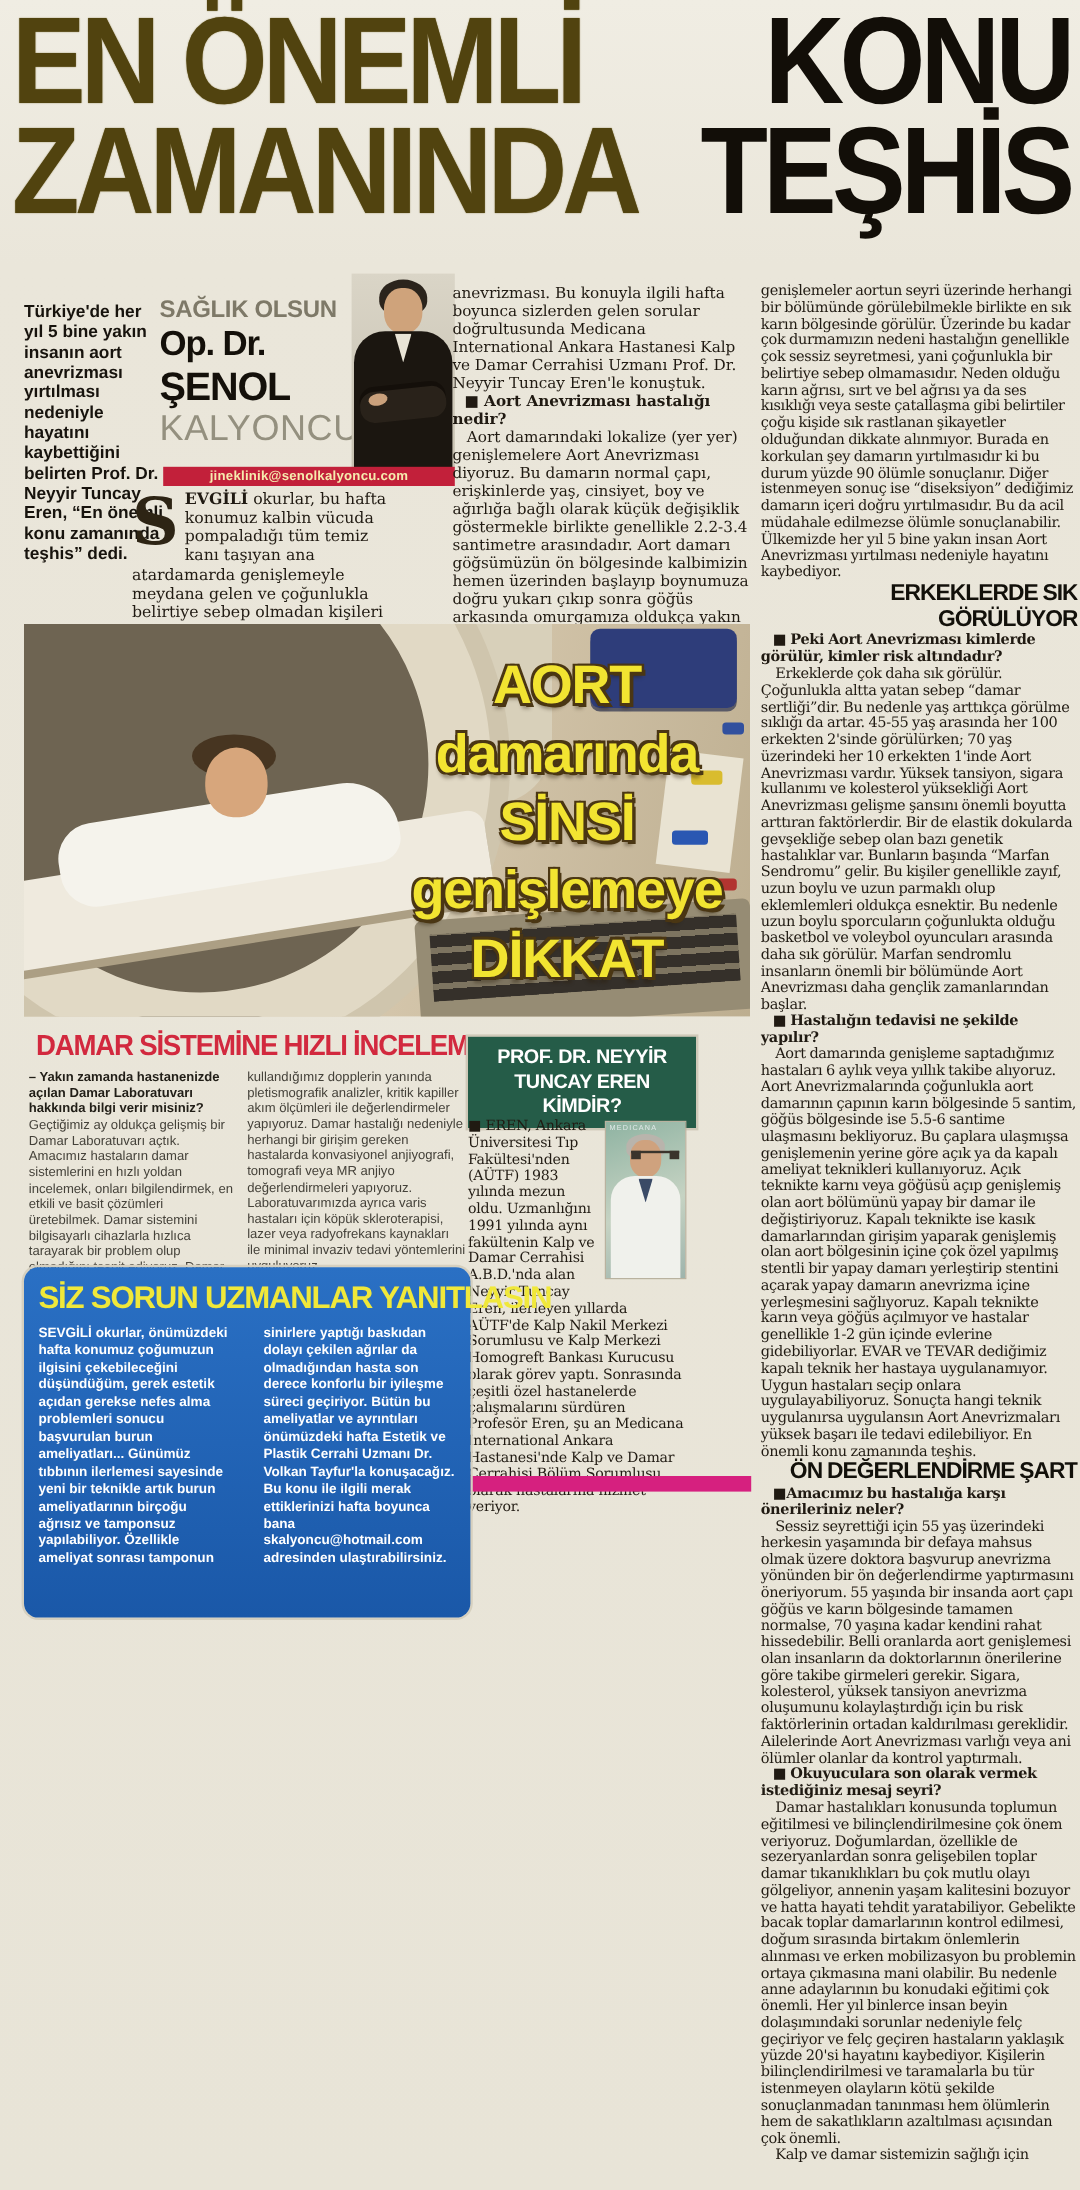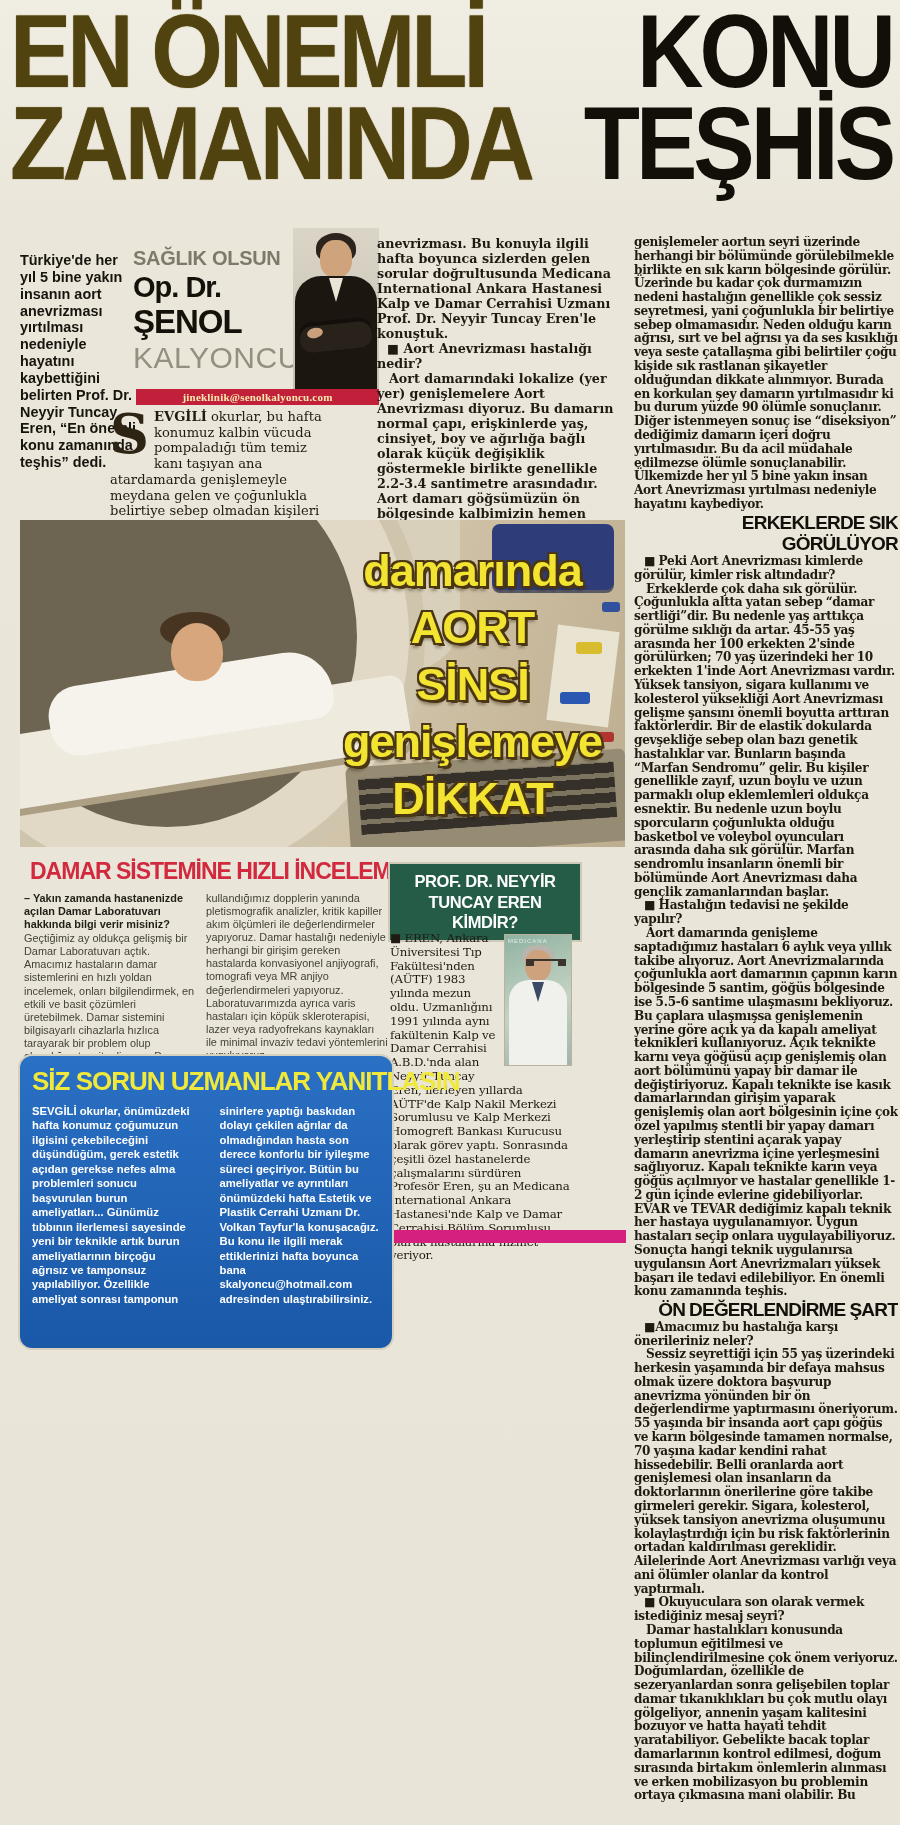--- a/index.html
+++ b/index.html
@@ -29,31 +29,31 @@
               background:linear-gradient(#dad5c7,#c6c0b0);}
   .c-portrait div{position:absolute;}
   .c-hair{left:23px;top:5px;width:40px;height:30px;background:#2b241c;border-radius:50% 50% 40% 40%;}
   .c-face{left:27px;top:12px;width:32px;height:38px;background:#cfa37b;border-radius:45%;}
   .c-suit{left:2px;top:48px;width:82px;height:114px;background:#1b1610;border-radius:26px 26px 0 0;}
   .c-shirt{left:36px;top:50px;width:14px;height:24px;background:#e9e4d6;clip-path:polygon(0 0,100% 0,50% 100%);}
   .c-arms{left:7px;top:96px;width:72px;height:26px;background:#29221812;background:#29221a;border-radius:12px;
           transform:rotate(-6deg);box-shadow:0 -4px 0 #140f0a;}
   .c-hand{left:14px;top:100px;width:16px;height:10px;background:#caa17c;border-radius:50%;transform:rotate(-12deg);}
   .email-bar{position:absolute;left:136px;top:389px;width:243px;height:16px;background:var(--accent-red,#c2203a);
-             color:#f6ecae;font-family:Liberation Serif, serif;font-weight:bold;font-size:11px;
+             color:#f6ecae;font-family:Liberation Sans, sans-serif;font-weight:bold;font-size:11px;
              line-height:16px;text-align:center;letter-spacing:.2px;}
   
   .lead{position:absolute;left:110px;top:409px;width:228px;font-size:13.1px;line-height:1.2;}
   .dropcap{float:left;font-size:54px;line-height:.82;font-weight:bold;color:#2d2414;padding:3px 5px 0 0;
            font-family:"DejaVu Serif",serif;}
   
   .col2{position:absolute;left:377px;top:236px;width:249px;font-size:12.7px;line-height:1.18;}
   .col3{position:absolute;left:634px;top:236px;width:264px;height:1566px;overflow:hidden;
         font-size:12.1px;line-height:1.14;letter-spacing:-.3px;word-spacing:-.5px;}
-  .col2 p,.col3 p{margin:0;font-weight:bold;}
+  .col2 p,.col3 p{margin:0;}
   .q{font-weight:bold;margin:3px 0 1px;text-indent:10px;}
   .ans{text-indent:12px;}
   .subhead{font-family:"Liberation Sans",sans-serif;font-weight:900;font-size:19px;color:#12100a;
            text-align:right;margin:7px 0 3px;letter-spacing:-.8px;text-indent:0;}
   
   .photo{position:absolute;left:20px;top:520px;width:605px;height:327px;overflow:hidden;
          background:linear-gradient(105deg,#c9ba9d,#d9cbb1 45%,#bdae90);}
   .photo div{position:absolute;}
   .ph-gantry{left:170px;top:0;width:270px;height:150px;background:#d8d0ba;border-radius:0 0 50px 0;}
   .ph-bore{left:-95px;top:-125px;width:380px;height:380px;border-radius:50%;border:52px solid #e1d9c5;
@@ -181,22 +181,22 @@
     <div class="ph-head"></div>
     <div class="ph-console">
       <div class="ph-keys"></div>
     </div>
     <div class="ph-paper"></div>
     <div class="chip-y"></div>
     <div class="chip-b"></div>
     <div class="chip-r"></div>
     <div class="chip-b2"></div>
     <div class="overlay">
+      <div>AORT</div>
       <div>damarında</div>
-      <div>AORT</div>
       <div>SİNSİ</div>
       <div>genişlemeye</div>
       <div>DİKKAT</div>
     </div>
   </div>
 
   <div class="damar-head">DAMAR SİSTEMİNE HIZLI İNCELEME</div>
   <div class="damar-col damar-c1">
     <p class="damar-q">– Yakın zamanda hastanenizde açılan Damar Laboratuvarı hakkında bilgi verir misiniz?</p>
     <span>Geçtiğimiz ay oldukça gelişmiş bir Damar Laboratuvarı açtık. Amacımız hastaların damar sistemlerini en hızlı yoldan incelemek, onları bilgilendirmek, en etkili ve basit çözümleri üretebilmek. Damar sistemini bilgisayarlı cihazlarla hızlıca tarayarak bir problem olup olmadığını tespit ediyoruz. Damar hastalıklarının tanısında sıklıkla</span>

